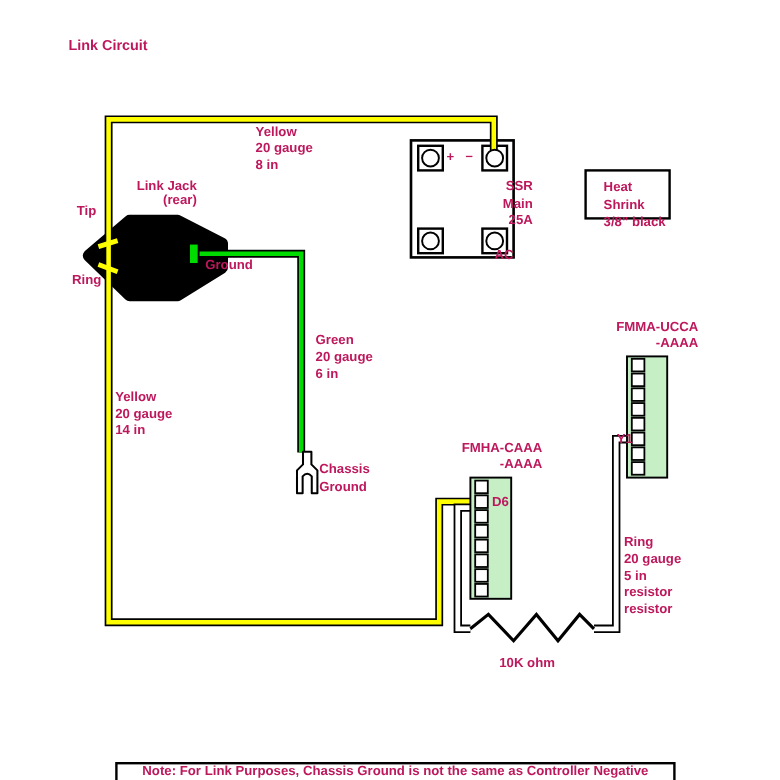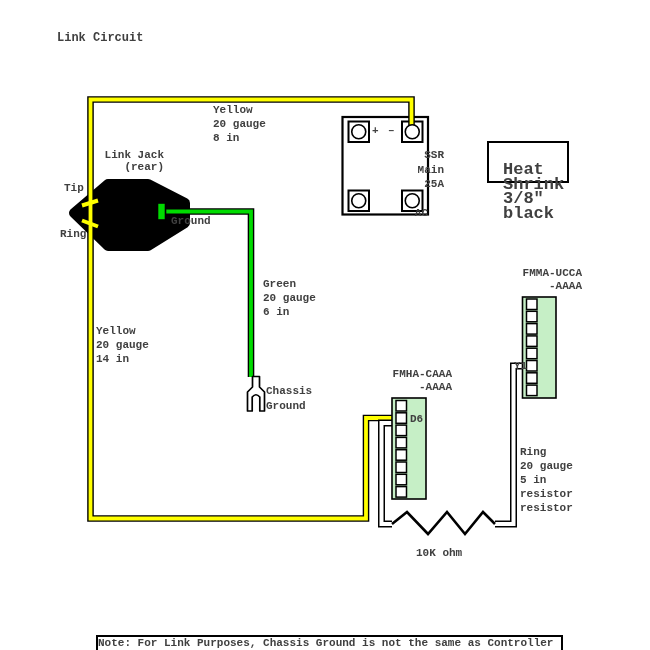--- a/index.html
+++ b/index.html
@@ -1,28 +1,28 @@
 <!DOCTYPE html>
 <html><head>
 <meta charset="utf-8">
 <style>
   html,body{margin:0;padding:0;background:#fff;}
   #canvas{
     position:relative;width:650px;height:650px;background:#ffffff;
-    font-family:Liberation Mono, monospace;font-weight:bold;color:#404040;
+    font-family:Liberation Sans, sans-serif;font-weight:bold;color:#be185d;
     overflow:hidden;
   }
   #wiring{position:absolute;left:0;top:0;z-index:1;}
   .lbl{position:absolute;z-index:2;font-size:11px;line-height:14px;white-space:nowrap;}
   .lbl.center{text-align:right;}
   .title{font-size:12px;}
   .tight{line-height:12px;}
   .med{line-height:13px;}
   .box{position:absolute;z-index:2;border:2px solid #000;background:#fff;box-sizing:border-box;}
-  #heat-shrink-box{left:487px;top:141px;width:82px;height:42px;padding:20px 0 0 14px;font-size:17px;line-height:14.5px;}
+  #heat-shrink-box{left:487px;top:141px;width:72px;height:42px;padding:6px 0 0 14px;font-size:11px;line-height:14.5px;}
   #note-box{left:96px;top:595px;width:467px;height:26px;display:flex;align-items:flex-start;justify-content:center;font-size:11px;margin-top:40px;}
   .ssr-text{line-height:14.5px;}
 </style>
 </head>
 <body>
 
 <div id="canvas">
 
   <svg id="wiring" width="650" height="650" viewBox="0 0 650 650">
 
@@ -79,21 +79,21 @@
     <rect x="396" y="474.3" width="10.5" height="10.5" fill="#fff" stroke="#000" stroke-width="1.5"></rect>
     <rect x="396" y="486.6" width="10.5" height="10.5" fill="#fff" stroke="#000" stroke-width="1.5"></rect>
   </svg>
 
   <div class="lbl title" style="left:57px;top:31px">Link Circuit</div>
 
   <div class="lbl tight center" style="left:88px;top:149px;width:76px">
     <div>Link Jack</div>
     <div>(rear)</div>
   </div>
-  <div class="lbl" style="left:64px;top:181px">Tip</div>
+  <div class="lbl" style="left:64px;top:169px">Tip</div>
   <div class="lbl" style="left:60px;top:227px">Ring</div>
   <div class="lbl" style="left:171px;top:214px">Ground</div>
 
   <div class="lbl" style="left:213px;top:103px">
     <div>Yellow</div>
     <div>20 gauge</div>
     <div>8 in</div>
   </div>
 
   <div class="lbl" style="left:96px;top:324px">

